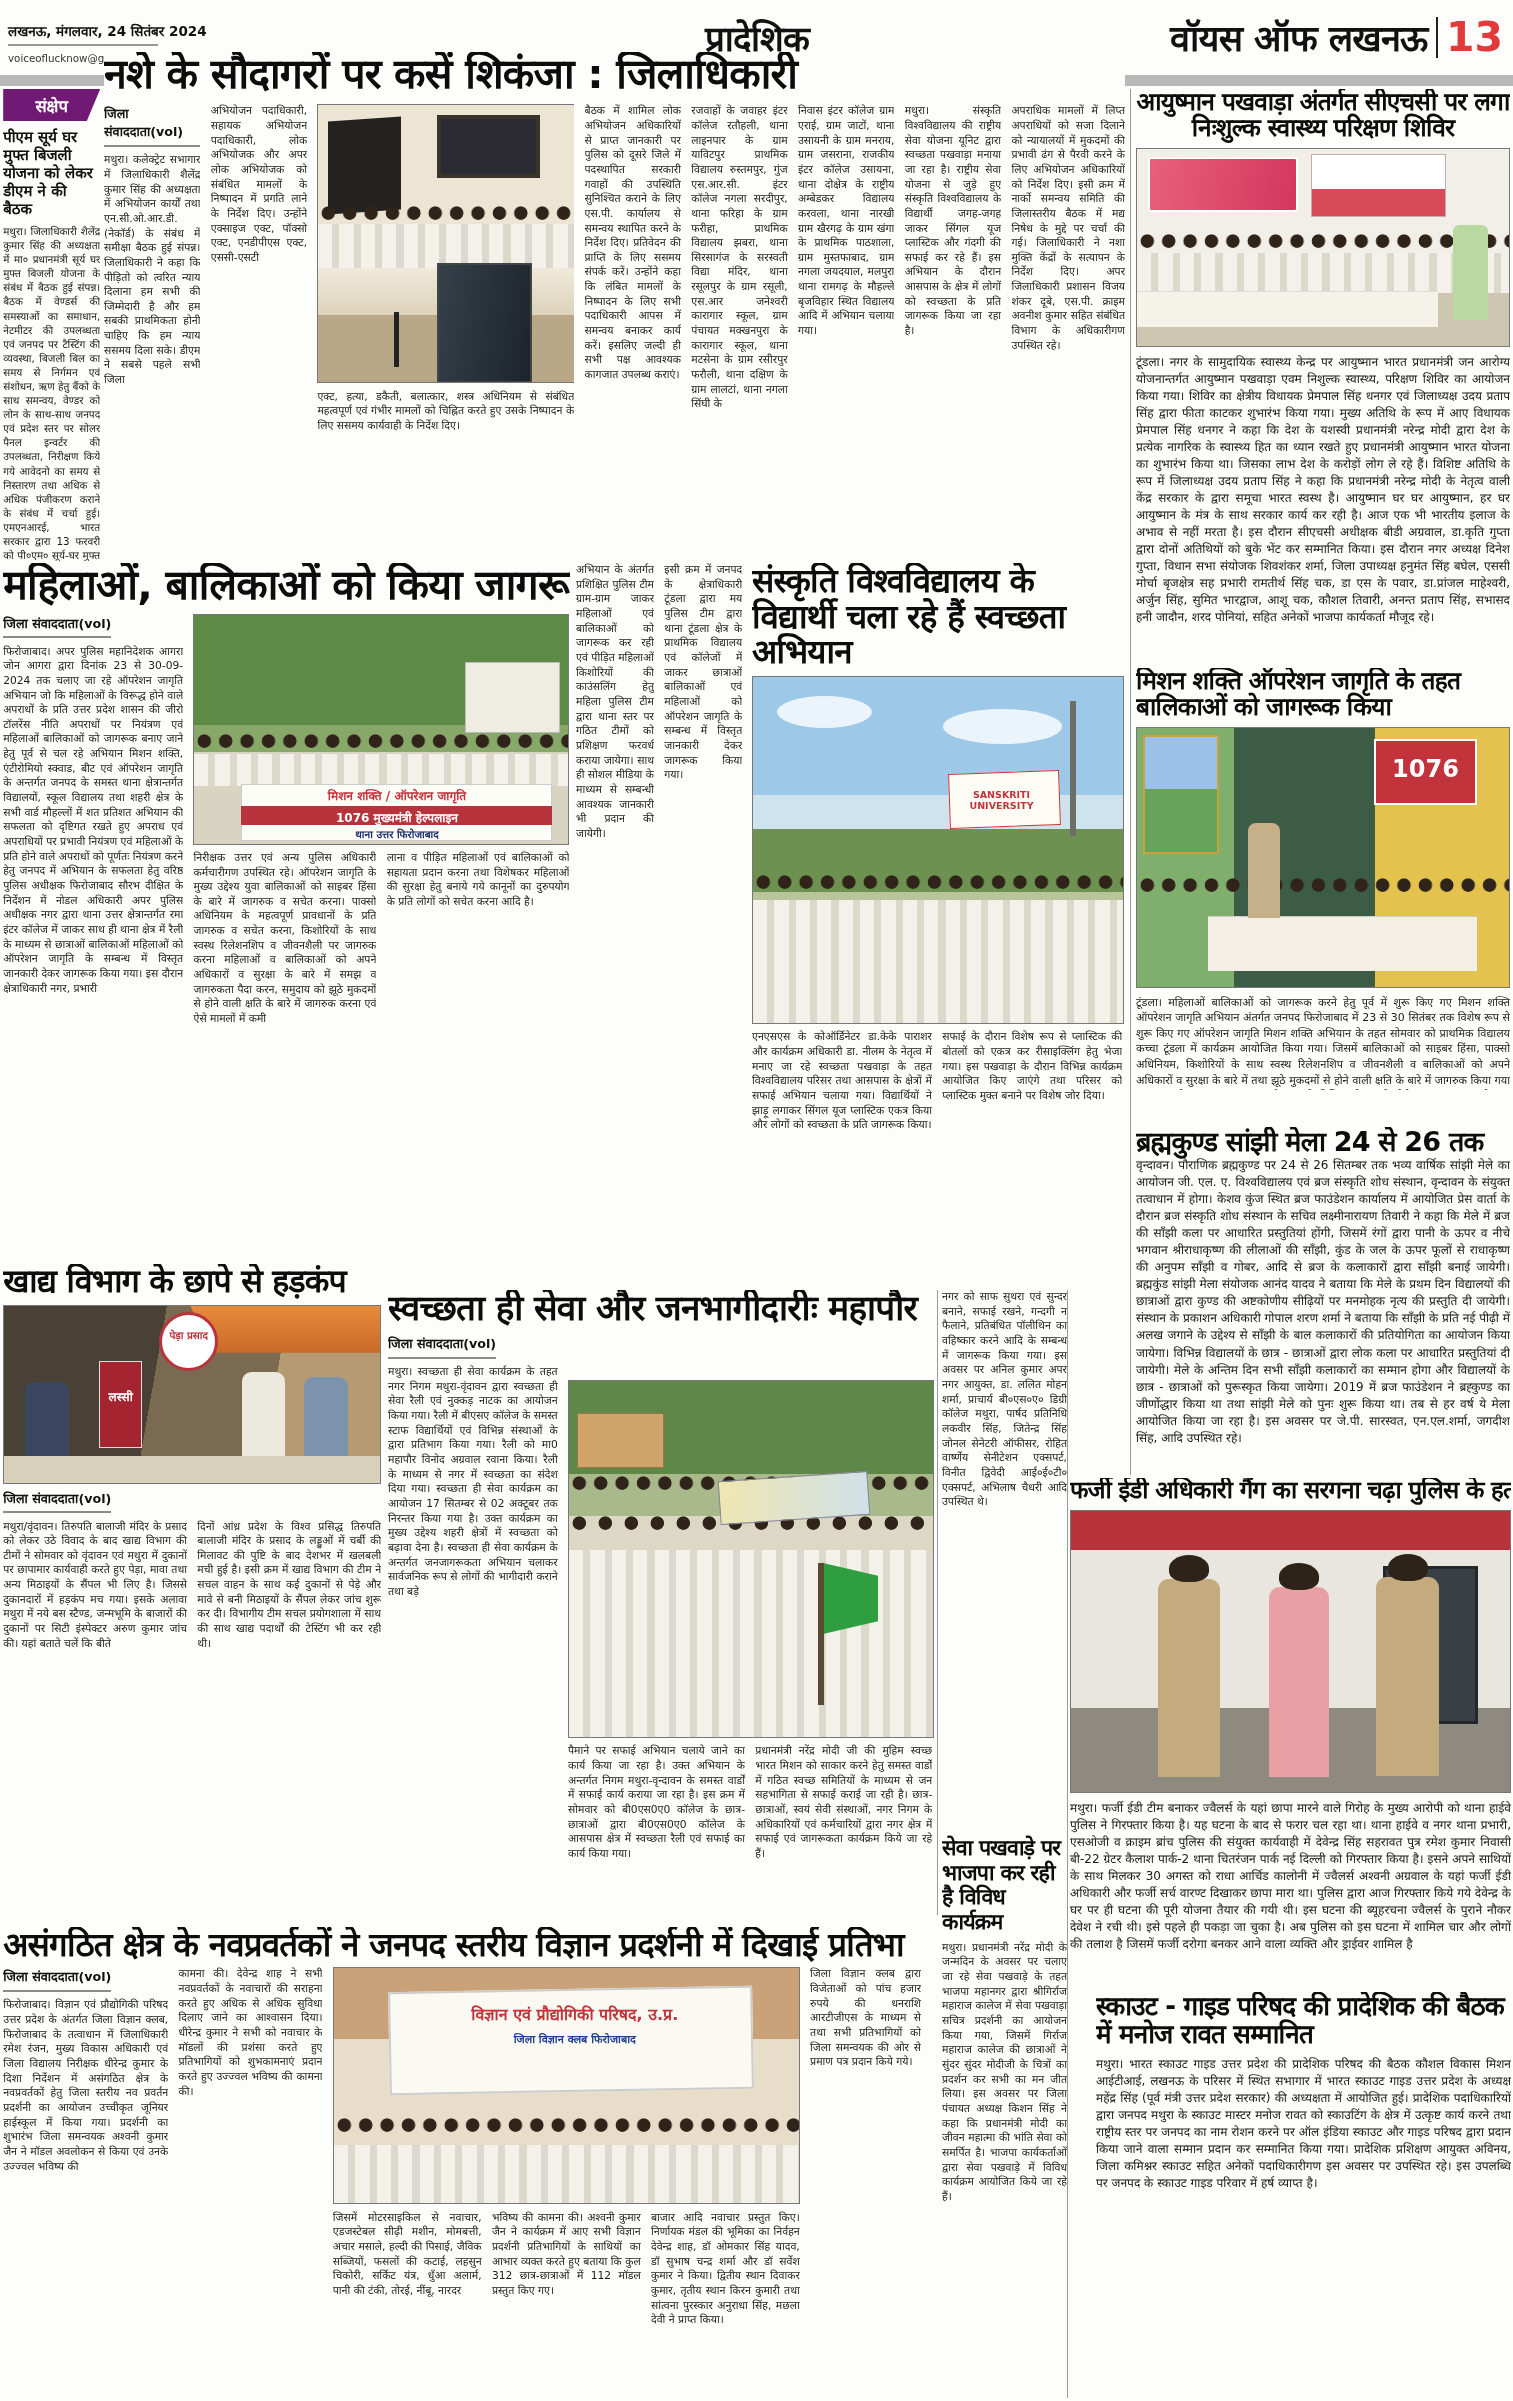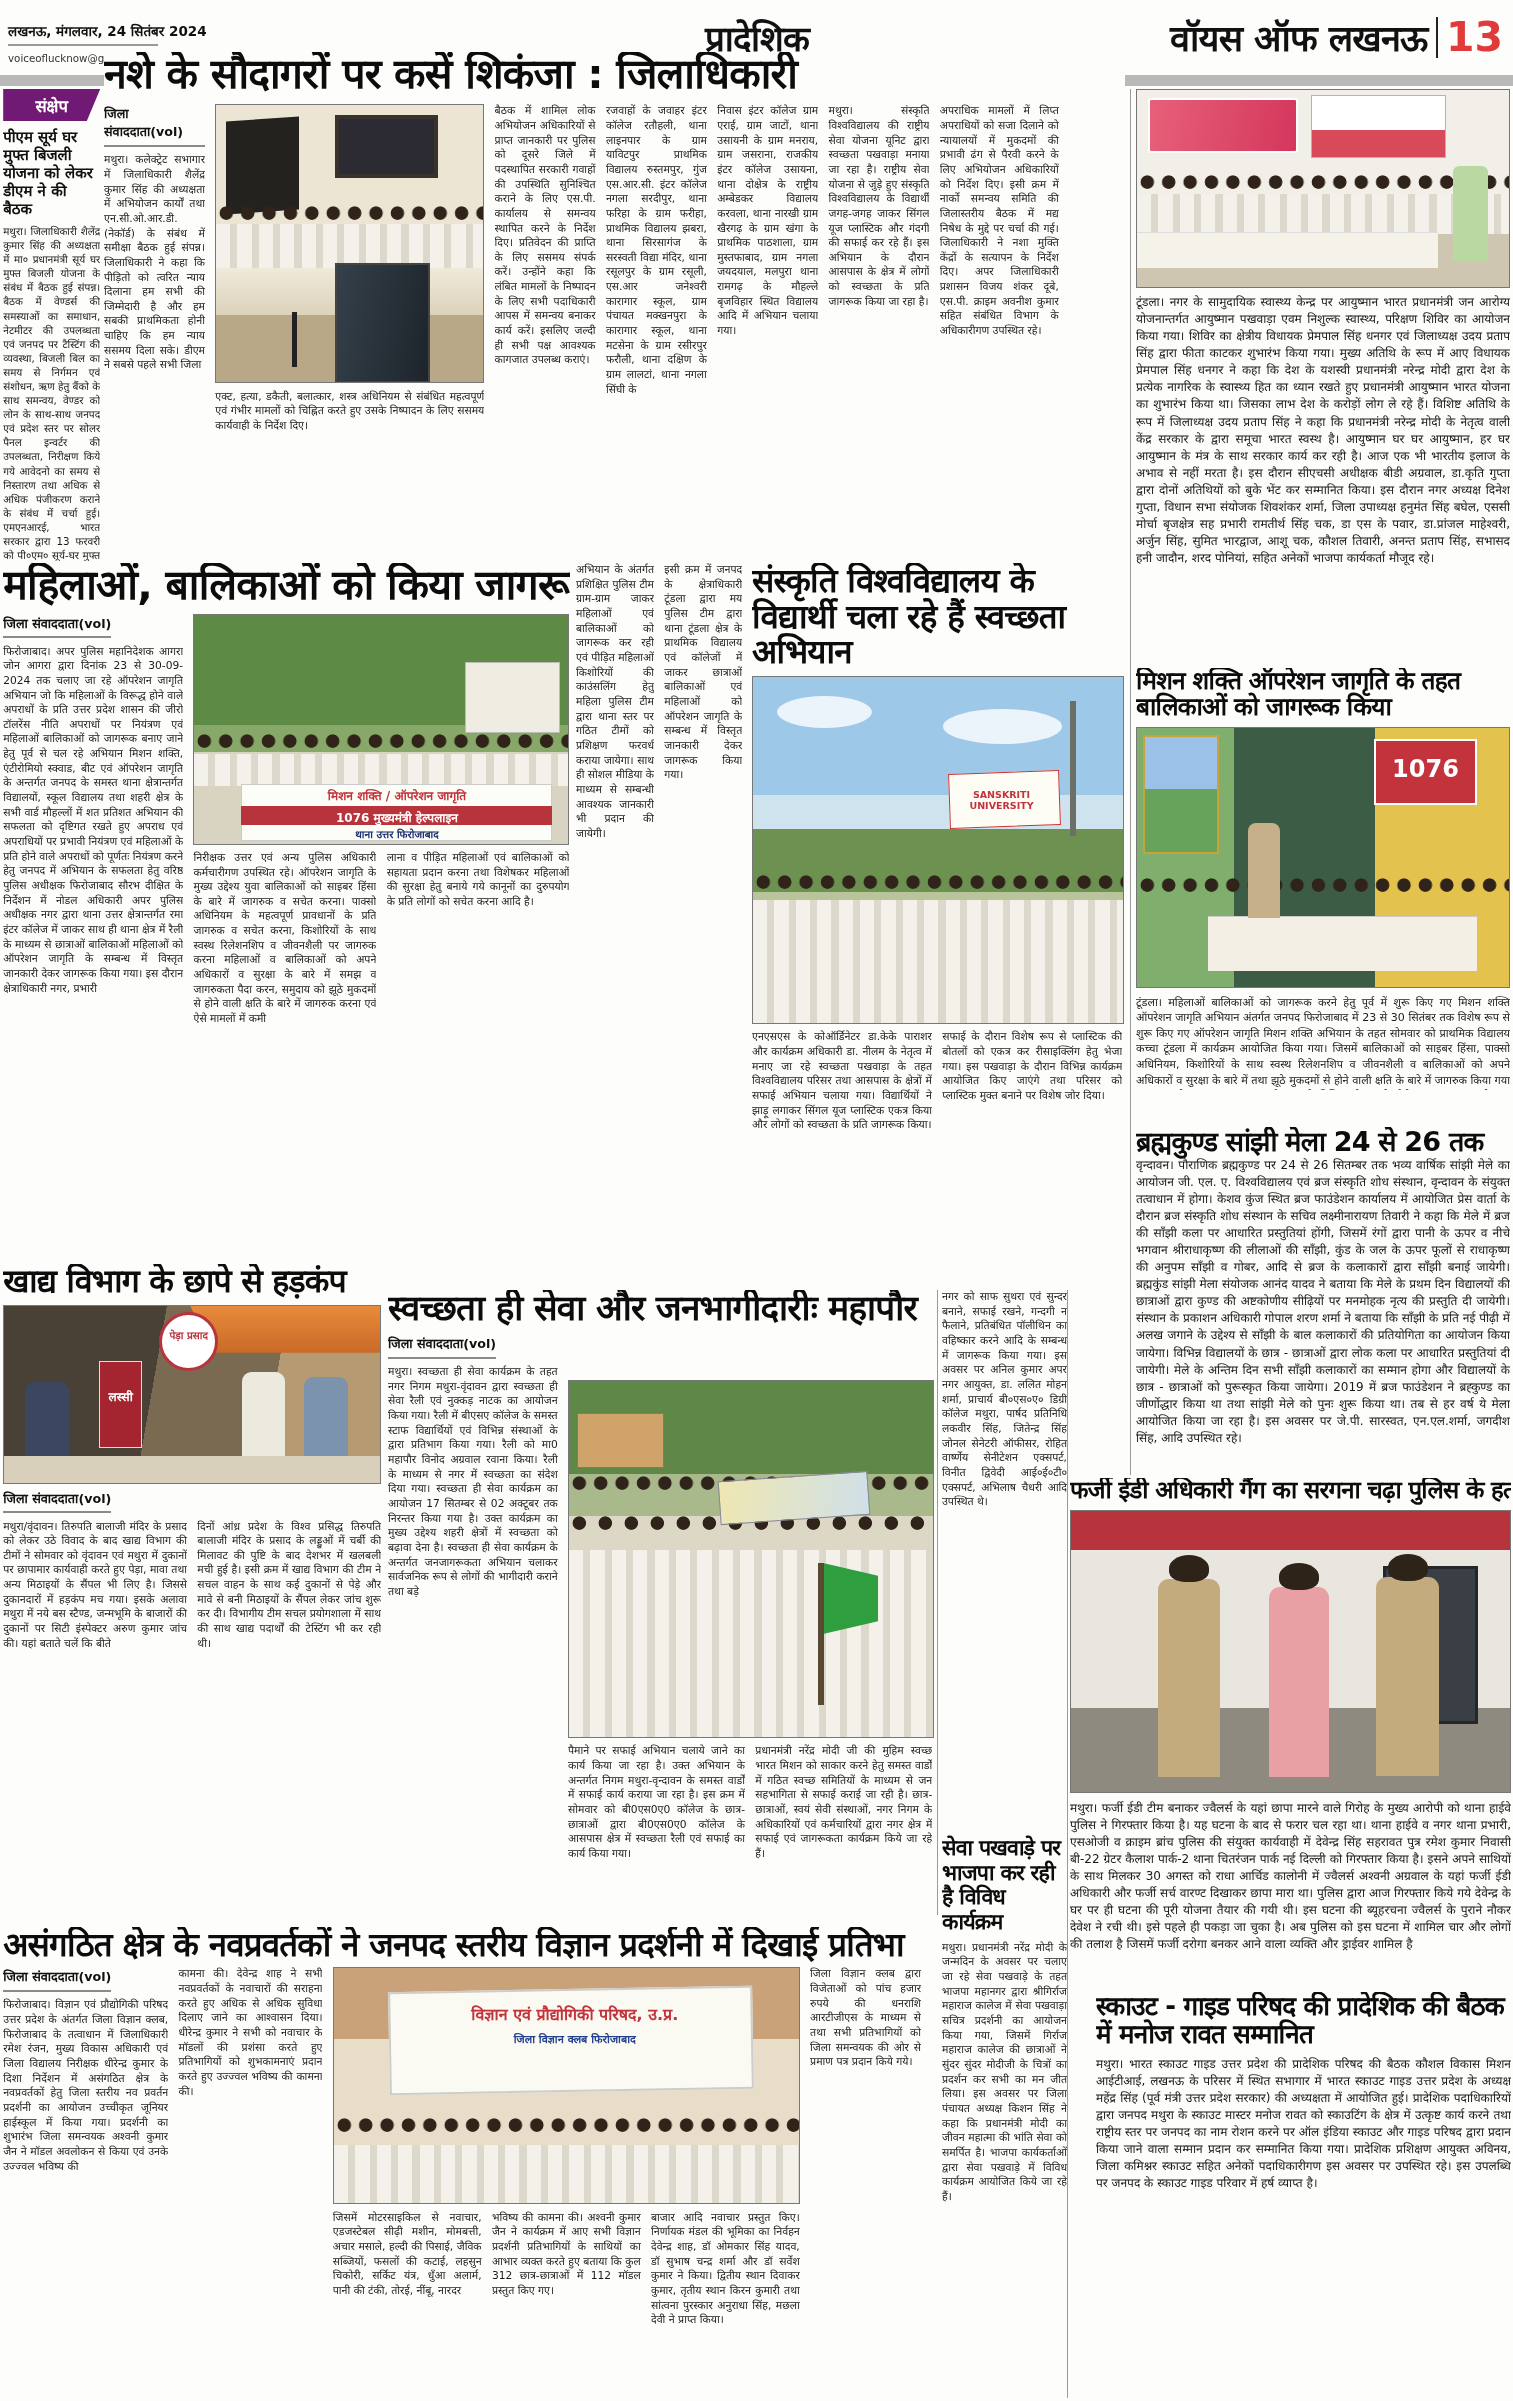--- a/index.html
+++ b/index.html
@@ -138,20 +138,23 @@
     <div class="body-t">मथुरा। जिलाधिकारी शैलेंद्र कुमार सिंह की अध्यक्षता में मा० प्रधानमंत्री सूर्य घर मुफ्त बिजली योजना के संबंध में बैठक हुई संपन्न। बैठक में वेण्डर्स की समस्याओं का समाधान, नेटमीटर की उपलब्धता एवं जनपद पर टैस्टिंग की व्यवस्था, बिजली बिल का समय से निर्गमन एवं संशोधन, ऋण हेतु बैंको के साथ समन्वय, वेण्डर को लोन के साथ-साथ जनपद एवं प्रदेश स्तर पर सोलर पैनल इन्वर्टर की उपलब्धता, निरीक्षण किये गये आवेदनो का समय से निस्तारण तथा अधिक से अधिक पंजीकरण कराने के संबंध में चर्चा हुई। एमएनआरई, भारत सरकार द्वारा 13 फरवरी को पी०एम० सूर्य-घर मुफ्त बिजली योजना का शुभारम्भ किया गया।</div>
   </section>
 
   <section class="blk" id="nashe">
     <div class="hl">नशे के सौदागरों पर कसें शिकंजा : जिलाधिकारी</div>
     <div class="cols">
       <div class="col ncol">
         <div class="byline">जिला संवाददाता(vol)</div>
         <div class="body-t" style="height:380px">मथुरा। कलेक्ट्रेट सभागार में जिलाधिकारी शैलेंद्र कुमार सिंह की अध्यक्षता में अभियोजन कार्यों तथा एन.सी.ओ.आर.डी. (नेकॉर्ड) के संबंध में समीक्षा बैठक हुई संपन्न। जिलाधिकारी ने कहा कि पीड़ितो को त्वरित न्याय दिलाना हम सभी की जिम्मेदारी है और हम सबकी प्राथमिकता होनी चाहिए कि हम न्याय ससमय दिला सके। डीएम ने सबसे पहले सभी जिला</div>
       </div>
+      <div class="col ncol">
+          <div class="body-t" style="height:439px">अभियोजन पदाधिकारी, सहायक अभियोजन पदाधिकारी, लोक अभियोजक और अपर लोक अभियोजक को संबंधित मामलों के निष्पादन में प्रगति लाने के निर्देश दिए। उन्होंने एक्साइज एक्ट, पॉक्सो एक्ट, एनडीपीएस एक्ट, एससी-एसटी</div>
+        </div>
       <div class="col pcol">
         <div class="photo">
           <div style="position:absolute;inset:0;background:linear-gradient(#ece5d4 0 52%,#d8cdb4 52% 74%,#b9a888 74% 100%)"></div>
           <div style="position:absolute;left:9.5px;top:14.2px;width:73px;height:93px;background:#23221f;transform:skewY(-4deg)"></div>
           <div style="position:absolute;left:119px;top:9.5px;width:103px;height:63px;background:#2c2a33;border:4.7px solid #3a332c"></div>
           <div class="shirts" style="top:119px;height:44px"></div>
           <div class="heads" style="top:101px;height:32px"></div>
           <div style="position:absolute;left:0;right:0;top:163px;height:47px;background:linear-gradient(#efeadb,#ddd2ba)"></div>
           <div style="position:absolute;left:119px;top:158px;width:95px;height:120px;background:linear-gradient(100deg,#35404a,#1d242b);border:2.4px solid #444"></div>
           <div style="position:absolute;left:76px;top:207px;width:4.7px;height:55px;background:#222"></div>
@@ -174,20 +177,21 @@
           <div class="body-t" style="height:439px">अपराधिक मामलों में लिप्त अपराधियों को सजा दिलाने को न्यायालयों में मुकदमों की प्रभावी ढंग से पैरवी करने के लिए अभियोजन अधिकारियों को निर्देश दिए। इसी क्रम में नार्को समन्वय समिति की जिलास्तरीय बैठक में मद्य निषेध के मुद्दे पर चर्चा की गई। जिलाधिकारी ने नशा मुक्ति केंद्रों के सत्यापन के निर्देश दिए। अपर जिलाधिकारी प्रशासन विजय शंकर दूबे, एस.पी. क्राइम अवनीश कुमार सहित संबंधित विभाग के अधिकारीगण उपस्थित रहे।</div>
         </div>
     </div>
   </section>
 
   <div class="vrule" style="left:1130px;top:89px;height:1386px"></div>
   <div class="vrule" style="left:1067px;top:1290px;height:1108px"></div>
   <div class="vrule" style="left:937px;top:1290px;height:625px"></div>
 
   <section class="blk" id="ayushman">
+    <div class="hl">आयुष्मान पखवाड़ा अंतर्गत सीएचसी पर लगा निःशुल्क स्वास्थ्य परिक्षण शिविर</div>
     <div class="photo">
       <div style="position:absolute;inset:0;background:linear-gradient(#f2efe8 0 60%,#cfc6b2 60% 100%)"></div>
       <div style="position:absolute;left:11px;top:8px;width:150px;height:55px;background:linear-gradient(100deg,#e7607a,#d4375c);border:2.4px solid #fff;border-radius:3.2px"></div>
       <div style="position:absolute;left:174px;top:4.7px;width:135px;height:63px;background:linear-gradient(#fff 0 55%,#d84a5a 55% 100%);border:1.6px solid #caa"></div>
       <div class="heads" style="top:85px;height:32px"></div>
       <div class="shirts" style="top:104px;height:40px"></div>
       <div style="position:absolute;left:0;right:71px;top:142px;height:36px;background:#f5f2ea;border-top:1.6px solid #ddd"></div>
       <div style="position:absolute;right:20.6px;top:76px;width:35px;height:95px;background:#b9d9a1;border-radius:6.3px 6.3px 0 0"></div>
     </div>
     <div class="body-l" style="height:315px">टूंडला। नगर के सामुदायिक स्वास्थ्य केन्द्र पर आयुष्मान भारत प्रधानमंत्री जन आरोग्य योजनान्तर्गत आयुष्मान पखवाड़ा एवम निशुल्क स्वास्थ्य, परिक्षण शिविर का आयोजन किया गया। शिविर का क्षेत्रीय विधायक प्रेमपाल सिंह धनगर एवं जिलाध्यक्ष उदय प्रताप सिंह द्वारा फीता काटकर शुभारंभ किया गया। मुख्य अतिथि के रूप में आए विधायक प्रेमपाल सिंह धनगर ने कहा कि देश के यशस्वी प्रधानमंत्री नरेन्द्र मोदी द्वारा देश के प्रत्येक नागरिक के स्वास्थ्य हित का ध्यान रखते हुए प्रधानमंत्री आयुष्मान भारत योजना का शुभारंभ किया था। जिसका लाभ देश के करोड़ों लोग ले रहे हैं। विशिष्ट अतिथि के रूप में जिलाध्यक्ष उदय प्रताप सिंह ने कहा कि प्रधानमंत्री नरेन्द्र मोदी के नेतृत्व वाली केंद्र सरकार के द्वारा समूचा भारत स्वस्थ है। आयुष्मान घर घर आयुष्मान, हर घर आयुष्मान के मंत्र के साथ सरकार कार्य कर रही है। आज एक भी भारतीय इलाज के अभाव से नहीं मरता है। इस दौरान सीएचसी अधीक्षक बीडी अग्रवाल, डा.कृति गुप्ता द्वारा दोनों अतिथियों को बुके भेंट कर सम्मानित किया। इस दौरान नगर अध्यक्ष दिनेश गुप्ता, विधान सभा संयोजक शिवशंकर शर्मा, जिला उपाध्यक्ष हनुमंत सिंह बघेल, एससी मोर्चा बृजक्षेत्र सह प्रभारी रामतीर्थ सिंह चक, डा एस के पवार, डा.प्रांजल माहेश्वरी, अर्जुन सिंह, सुमित भारद्वाज, आशू चक, कौशल तिवारी, अनन्त प्रताप सिंह, सभासद हनी जादौन, शरद पोनियां, सहित अनेकों भाजपा कार्यकर्ता मौजूद रहे।</div>

